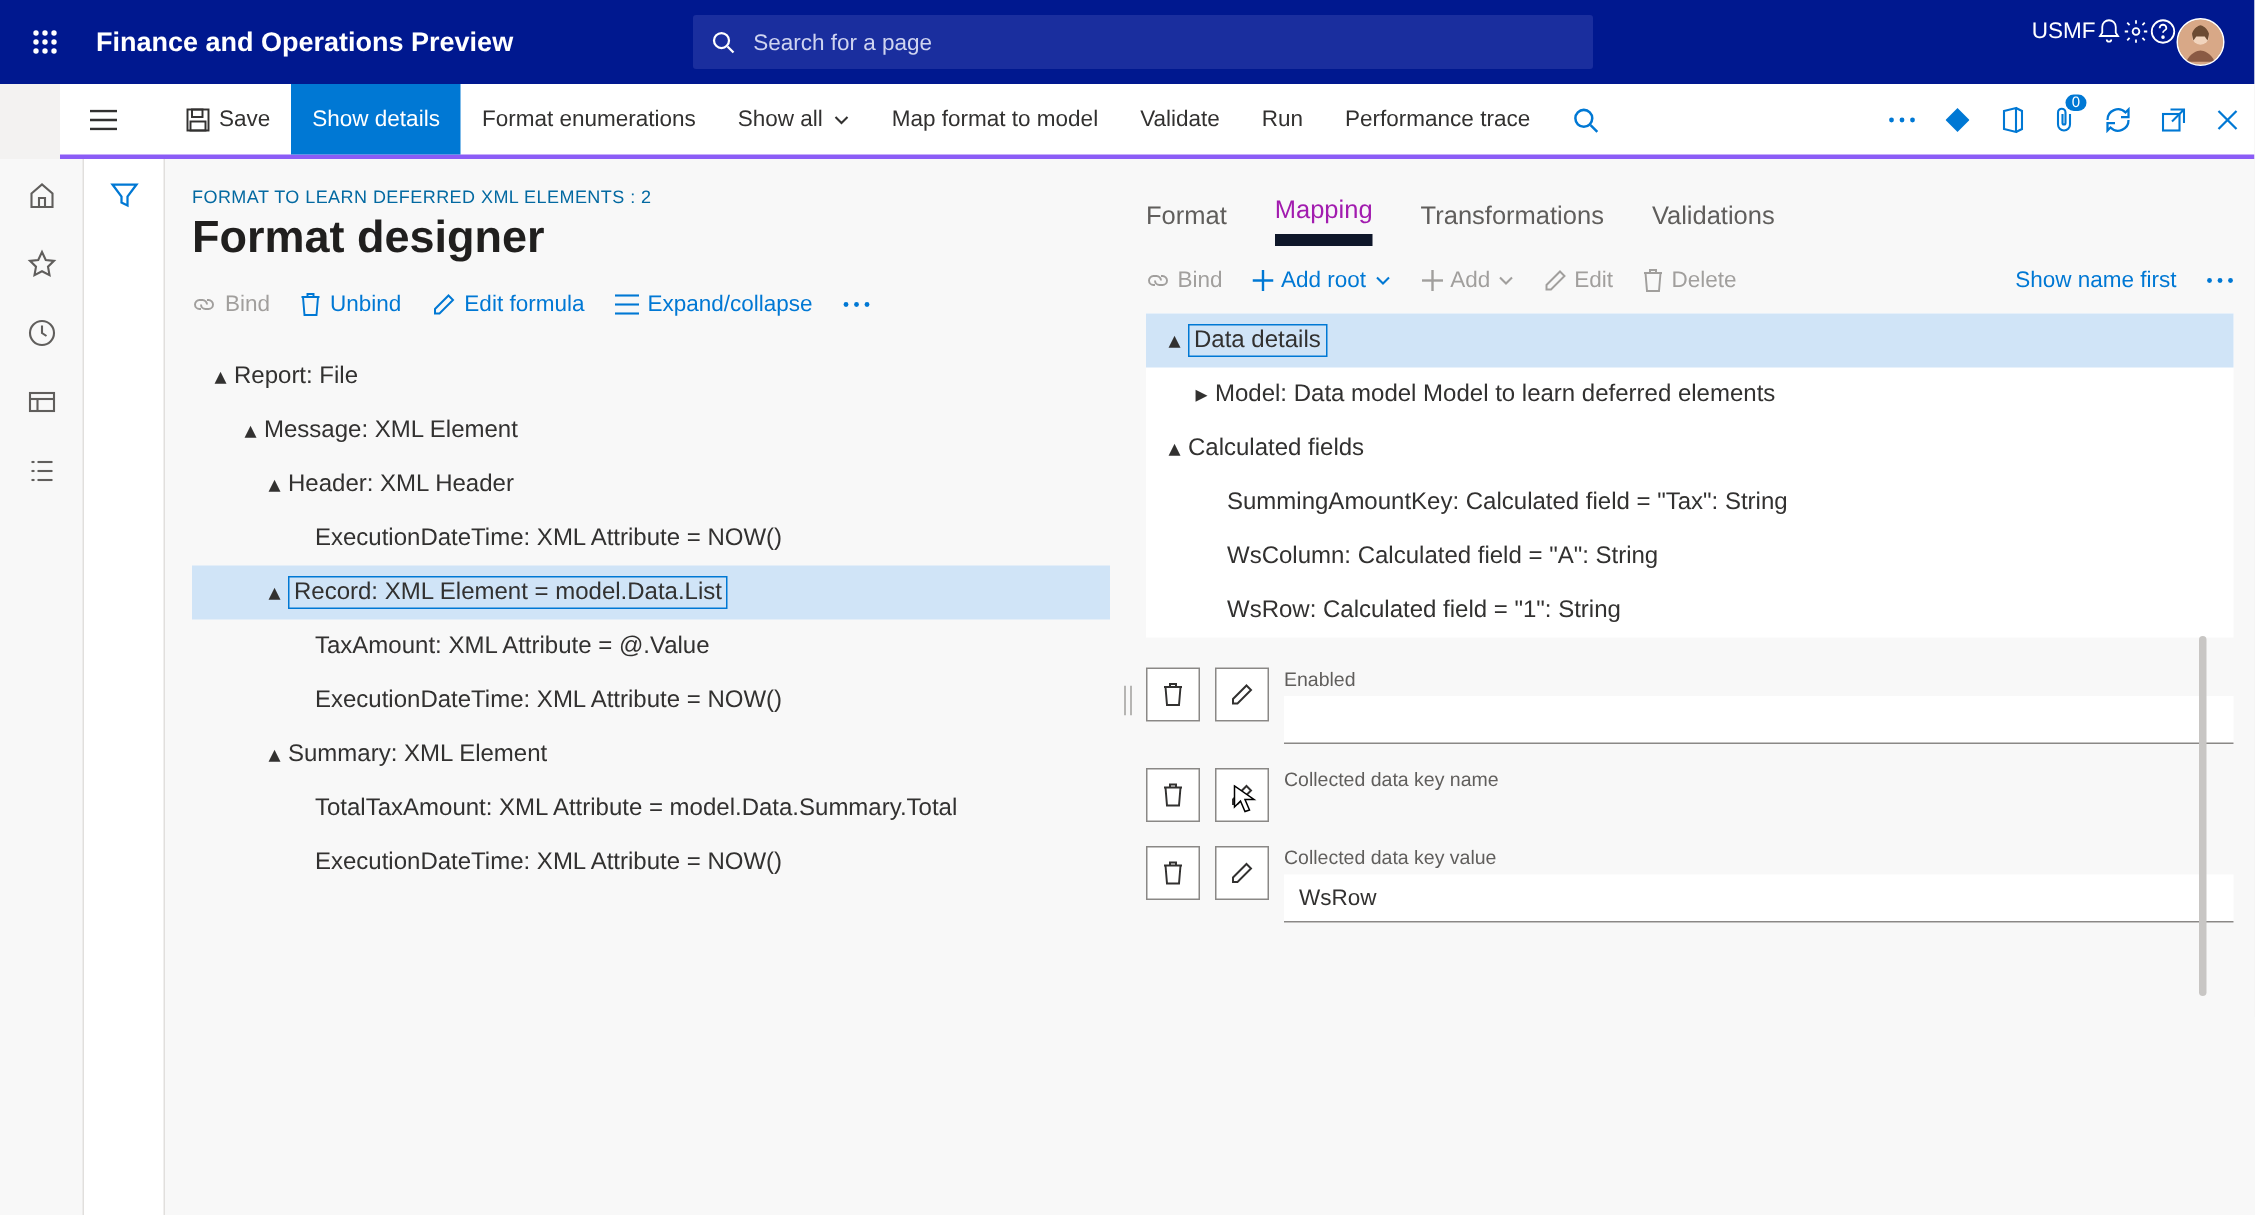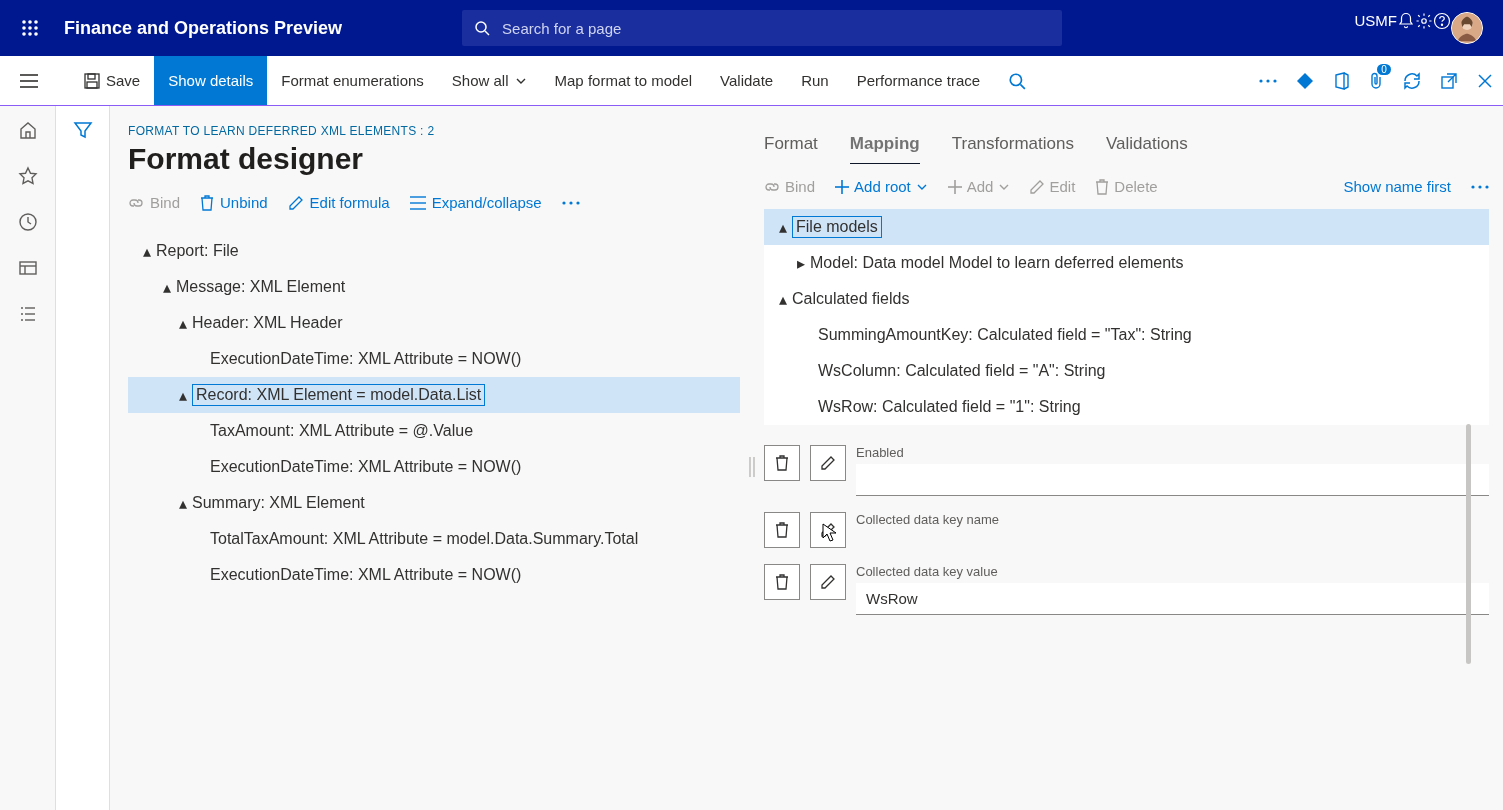--- a/index.html
+++ b/index.html
@@ -10,21 +10,21 @@
 .app-title { font-size: 18px; font-weight: 600; margin-left: 12px; }
 .search { flex: 0 0 auto; margin-left: 120px; width: 600px; height: 36px; background: #1a2e9e; color: #fff; display: flex; align-items: center; border-radius: 2px; padding: 0 12px; gap: 12px; }
 .search input { flex: 1; background: transparent; border: none; color: #fff; font-size: 15px; outline: none; }
 .search input::placeholder { color: #cfd4f0; }
 .topbar-spacer { flex: 1; }
 .topbar-right { display: flex; align-items: flex-start; padding-right: 12px; }
 .company { font-size: 15px; }
 .avatar { width: 32px; height: 32px; border-radius: 50%; background: #c8a68a; border: 1px solid #fff; display: flex; align-items: center; justify-content: center; overflow: hidden; }
 .avatar svg { width: 32px; height: 32px; }
 
-.cmdbar { height: 50px; background: #fff; border-bottom: 1px solid #8b5cf6; display: flex; align-items: center; padding-left: 70px; gap: 0; position: relative; }
+.cmdbar { height: 50px; background: #fff; border-bottom: 3px solid #8b5cf6; display: flex; align-items: center; padding-left: 70px; gap: 0; position: relative; margin-left: 40px; }
 .cmd { height: 100%; display: flex; align-items: center; padding: 0 14px; font-size: 15px; cursor: pointer; gap: 6px; color: #323130; }
 .cmd.primary { background: #0078d4; color: #fff; }
 .cmdbar-right { position: absolute; right: 10px; display: flex; align-items: center; gap: 20px; }
 .iconbtn { cursor: pointer; display: flex; align-items: center; justify-content: center; color: #0078d4; position: relative; }
 .badge { position: absolute; top: -8px; right: -8px; background: #0078d4; color: #fff; font-size: 10px; border-radius: 8px; padding: 0 4px; min-width: 14px; text-align: center; }
 
 .main { display: flex; height: calc(810px - 56px - 50px); }
 .rail { width: 56px; background: #f8f8f8; border-right: 1px solid #e1dfdd; display: flex; flex-direction: column; align-items: center; padding-top: 14px; gap: 26px; }
 .filtercol { width: 54px; display: flex; justify-content: center; padding-top: 14px; border-right: 1px solid #e1dfdd; background: #fff; }
 .content { flex: 1; background: #f8f8f8; padding: 18px 0 0 18px; display: flex; gap: 0; }
@@ -41,21 +41,21 @@
 .tree-row .caret { width: 18px; display: flex; justify-content: center; }
 .tree-row.selected { background: #d0e4f7; }
 .tree-row.selected .label { outline: 1px solid #0078d4; outline-offset: -1px; padding: 2px 4px; }
 .tree .label { white-space: nowrap; }
 
 .splitter { width: 24px; display: flex; align-items: center; justify-content: center; color: #a19f9d; }
 
 .right-pane { flex: 1; display: flex; flex-direction: column; padding-right: 14px; }
 .tabs { display: flex; align-items: center; gap: 32px; font-size: 17px; color: #605e5c; height: 40px; }
 .tabs .tab { cursor: pointer; height: 100%; display: flex; align-items: center; }
-.tabs .tab.active { color: #737373; border-bottom: 1px solid #0f172a; font-weight: 700; }
+.tabs .tab.active { color: #a21caf; border-bottom: 8px solid #0f172a; font-weight: 400; }
 .right-toolbar { display: flex; align-items: center; gap: 20px; margin-top: 14px; font-size: 15px; color: #0078d4; }
 .right-toolbar .rt { display: flex; align-items: center; gap: 5px; cursor: pointer; }
 .right-toolbar .rt.muted { color: #a19f9d; }
 .right-toolbar .spacer { flex: 1; }
 
 .dm-tree { margin-top: 14px; font-size: 16px; background: #fff; }
 .dm-row { display: flex; align-items: center; height: 36px; padding-left: 10px; cursor: pointer; }
 .dm-row.selected { background: #d0e4f7; }
 .dm-row.selected .label { outline: 1px solid #0078d4; outline-offset: -1px; padding: 2px 4px; }
 .dm-row .caret { width: 18px; display: flex; justify-content: center; }
@@ -392,21 +392,21 @@
               <circle cx="2" cy="2" r="1.6"></circle>
               <circle cx="9" cy="2" r="1.6"></circle>
               <circle cx="16" cy="2" r="1.6"></circle>
             </svg>
           </span>
       </div>
 
       <div class="dm-tree">
         <div class="dm-row selected" style="padding-left:10px">
             <span class="caret">▴</span>
-            <span class="label">File models</span>
+            <span class="label">Data details</span>
           </div>
         <div class="dm-row" style="padding-left:28px">
             <span class="caret">▸</span>
             <span class="label">Model: Data model Model to learn deferred elements</span>
           </div>
         <div class="dm-row" style="padding-left:10px">
             <span class="caret">▴</span>
             <span class="label">Calculated fields</span>
           </div>
         <div class="dm-row" style="padding-left:54px">

